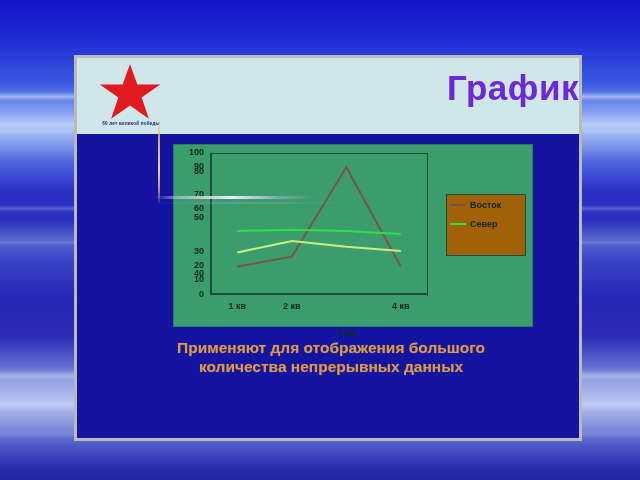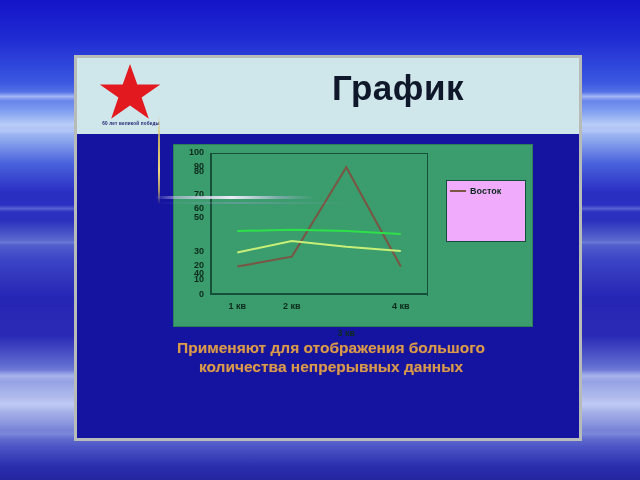--- a/index.html
+++ b/index.html
@@ -50,22 +50,22 @@
 
   
   .hdr{position:relative;height:76px;background:#cfe6ea;overflow:hidden;}
   .logo{position:absolute;left:8px;top:2px;width:90px;height:72px;}
   .star{position:absolute;left:14px;top:4px;width:62px;height:58px;
     background:#e21a20;
     clip-path:polygon(50% 0%,61.8% 35.2%,98.8% 35.2%,68.8% 57.6%,80.4% 94.2%,50% 71.4%,19.6% 94.2%,31.2% 57.6%,1.2% 35.2%,38.2% 35.2%);}
   .logo-sub{position:absolute;left:2px;top:60px;width:88px;text-align:center;
     font-size:4.6px;font-weight:bold;color:#1b1b6e;letter-spacing:.2px;
     white-space:nowrap;transform:scale(1,1.25);transform-origin:center top;}
-  .hdr-title{position:absolute;left:140px;right:0;top:10px;text-align:center;
-    font-size:35px;font-weight:bold;color:#0f172a;letter-spacing:.5px;}
+  .hdr-title{position:absolute;left:140px;right:0;top:10px;text-align:right;
+    font-size:35px;font-weight:bold;color:#6d28d9;letter-spacing:.5px;}
 
   
   .cross-v{position:absolute;left:81px;top:58px;width:2px;height:88px;
     background:linear-gradient(to bottom,rgba(220,190,90,0) 0%,rgba(226,196,96,.85) 25%,rgba(238,214,130,1) 62%,rgba(226,196,96,.7) 85%,rgba(220,190,90,0) 100%);z-index:6;}
   .cross-h{position:absolute;left:78px;top:138px;width:160px;height:3px;
     background:linear-gradient(to right,rgba(255,255,255,0) 0%,rgba(200,190,235,.55) 12%,rgba(246,240,255,.95) 48%,rgba(190,185,230,.45) 78%,rgba(255,255,255,0) 100%);z-index:6;}
   .cross-h2{position:absolute;left:78px;top:144px;width:200px;height:2px;
     background:linear-gradient(to right,rgba(255,255,255,0),rgba(160,160,215,.35) 40%,rgba(255,255,255,0));z-index:5;}
 
   
@@ -79,22 +79,22 @@
   .ylabels div{position:absolute;right:0;font-size:9px;font-weight:bold;color:#0d2b1c;line-height:1;}
   .plot{position:absolute;left:36px;top:8px;width:218px;height:142px;
     border-left:2px solid #17503a;border-bottom:2px solid #17503a;box-sizing:border-box;}
   .plot-top{position:absolute;left:36px;top:8px;width:218px;height:1px;background:#17503a;}
   .plot-right{position:absolute;left:253px;top:8px;width:1px;height:143px;background:#17503a;}
   .xlabels{position:absolute;left:36px;top:156px;width:218px;height:14px;}
   .xlabels div{position:absolute;font-size:9px;font-weight:bold;color:#0d2b1c;
     transform:translateX(-50%);white-space:nowrap;}
 
   
-  .legend{position:absolute;left:272px;top:35px;width:80px;height:62px;
-    border:1px solid #17503a;background:#f0abfc;box-sizing:border-box;}
+  .legend{position:absolute;left:272px;top:49px;width:80px;height:62px;
+    border:1px solid #17503a;background:#a16207;box-sizing:border-box;}
   .leg-row{position:relative;height:19px;display:flex;align-items:center;padding-left:3px;}
   .leg-swatch{width:16px;height:2px;margin-right:4px;flex:0 0 auto;}
   .leg-txt{font-size:9px;font-weight:bold;color:#0b2a1a;white-space:nowrap;}
 
   
   .caption{position:absolute;left:24px;top:205px;width:460px;text-align:center;
     font-size:15.5px;font-weight:bold;color:#d9994e;line-height:1.22;
     text-shadow:0 0 1px rgba(180,120,50,.6);}
 </style>
 </head>
@@ -159,20 +159,24 @@
               <div style="left: 136.25px; margin-top: 27px;">3 кв</div>
               <div style="left: 190.75px;">4 кв</div>
             </div>
         </div>
 
         <div class="legend" id="legend">
             <div class="leg-row">
               <span class="leg-swatch" style="background: rgb(122, 85, 68);"></span>
               <span class="leg-txt">Восток</span>
             </div>
+            <div class="leg-row">
+              <span class="leg-swatch" style="background: rgb(46, 224, 74);"></span>
+              <span class="leg-txt">Север</span>
+            </div>
           </div>
       </div>
 
       <div class="caption">
         <div>Применяют для отображения большого</div>
         <div>количества непрерывных данных</div>
       </div>
 
     </div>
   </div>

